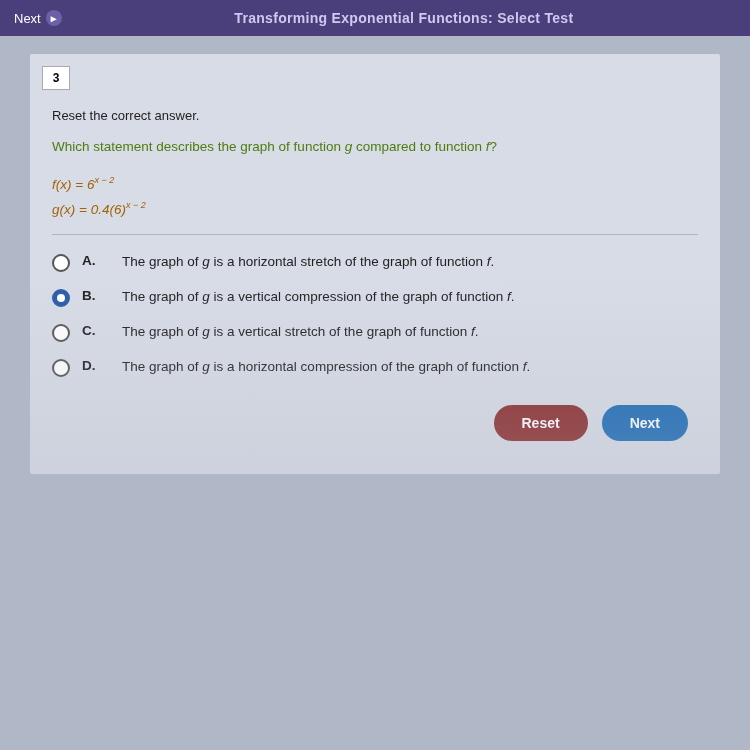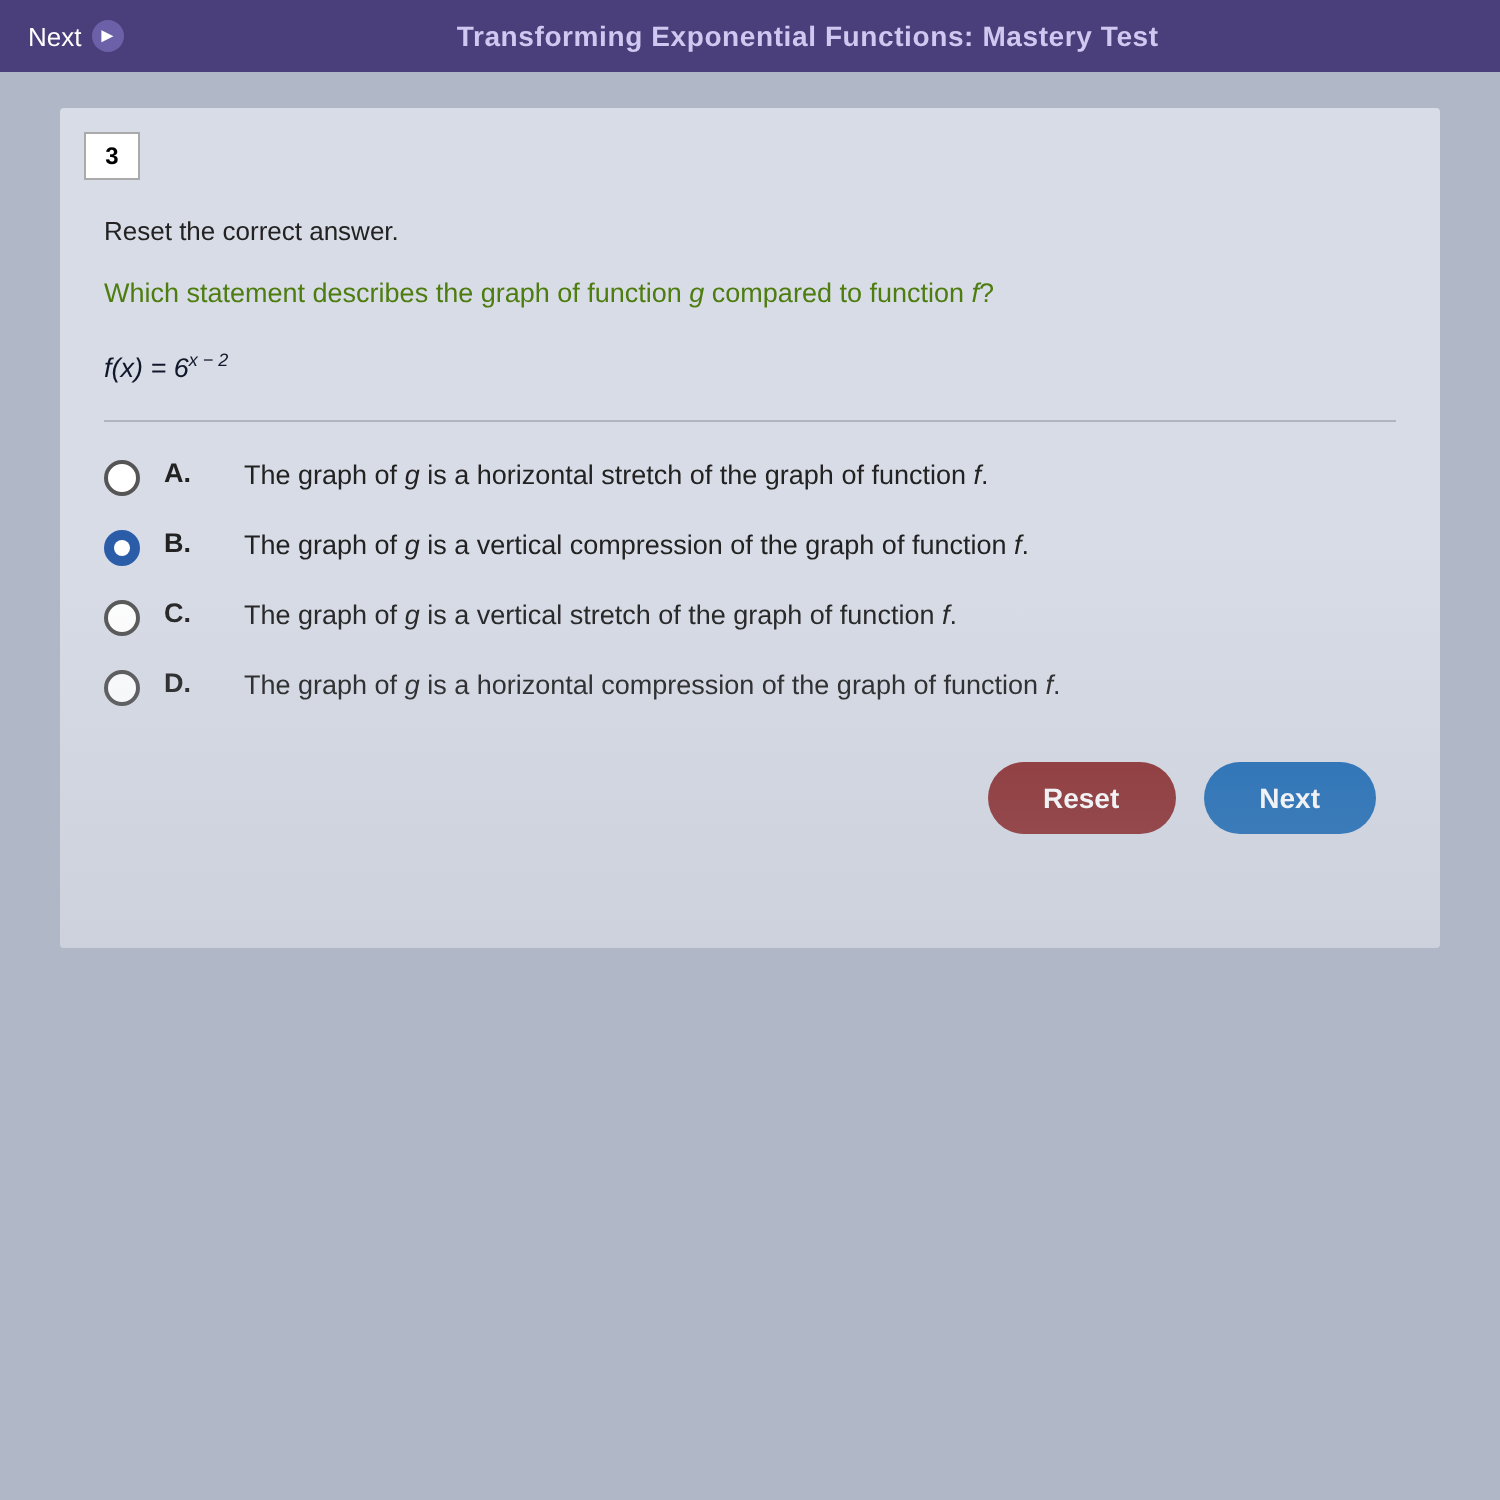--- a/index.html
+++ b/index.html
@@ -84,21 +84,21 @@
 
     .question-text {
       font-size: 13.5px;
       color: #4d7c0f;
       margin-bottom: 18px;
       line-height: 1.5;
     }
 
     .function-line {
       font-size: 13.5px;
-      color: #0f172a;
+      color: #a16207;
       margin-bottom: 8px;
       font-style: italic;
     }
 
     .function-line sup {
       font-size: 9px;
       vertical-align: super;
     }
 
     .divider {
@@ -200,37 +200,40 @@
     }
   </style>
 </head>
 <body>
 
 <div class="top-bar">
   <div class="top-bar-next">
     <span>Next</span>
     <div class="arrow-icon">►</div>
   </div>
-  <div class="top-bar-title">Transforming Exponential Functions: Mastery Test</div>
+  <div class="top-bar-title">Transforming Exponential Functions: Select Test</div>
 </div>
 
 <div class="content-area">
   <div class="question-card">
     <div class="question-number">3</div>
 
     <div class="instructions">Reset the correct answer.</div>
 
     <div class="question-text">
       Which statement describes the graph of function <em>g</em> compared to function <em>f</em>?
     </div>
 
     <div class="function-line">
       <em>f</em>(<em>x</em>) = 6<sup>x − 2</sup>
     </div>
 
+    <div class="function-line">
+      <em>g</em>(<em>x</em>) = 0.4(6)<sup>x − 2</sup>
+    </div>
 
     <hr class="divider">
 
     <ul class="options-list">
 
       <li class="option-item">
         <div class="radio-outer">
           
         </div>
         <span class="option-label">A.</span>

